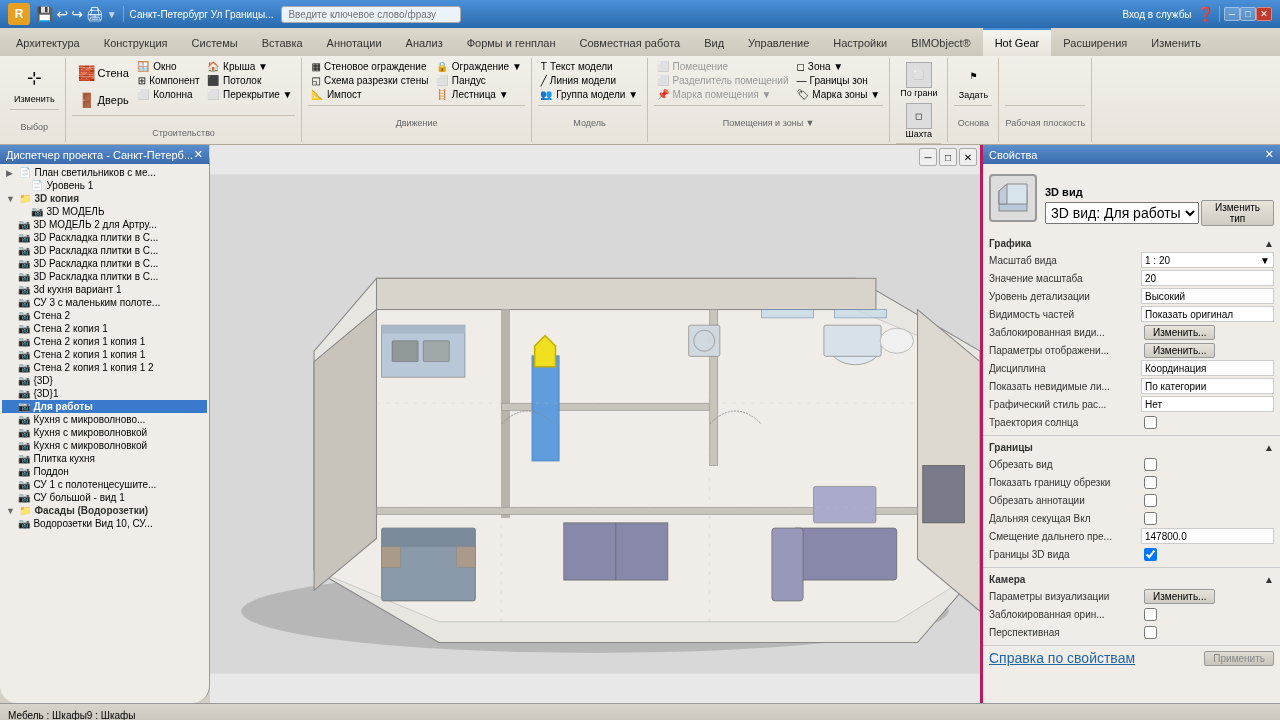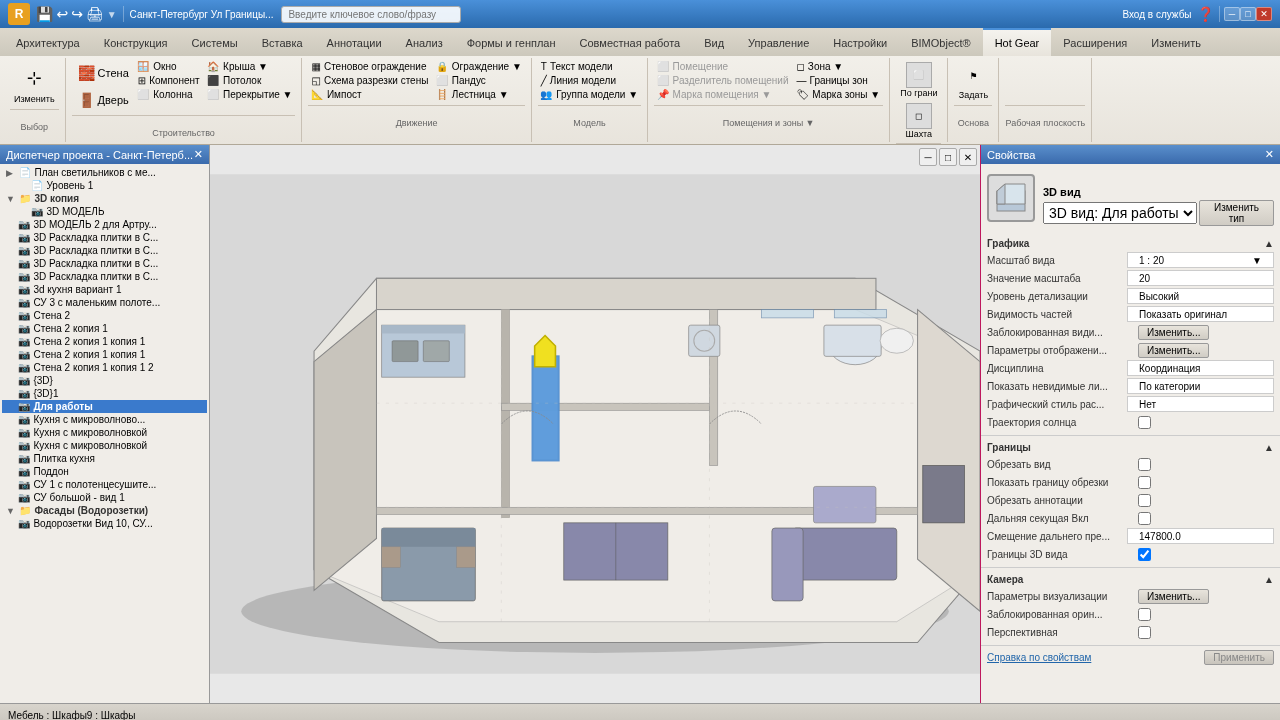--- a/index.html
+++ b/index.html
@@ -138,20 +138,21 @@
       height: calc(720px - 28px - 110px - 24px);
     }
 
     
     #left-panel {
       width: 210px;
       background: #f0ede8;
       border-right: 1px solid #999;
       display: flex;
       flex-direction: column;
+      border-radius: 17px;
     }
     #left-panel-header {
       background: linear-gradient(to bottom, #5a8fcc, #3a6aac);
       color: white;
       padding: 3px 6px;
       font-size: 11px;
       display: flex;
       align-items: center;
       justify-content: space-between;
     }
@@ -198,21 +199,21 @@
       border-radius: 2px;
       display: flex; align-items: center; justify-content: center;
       cursor: pointer;
       font-size: 10px;
     }
 
     
     #right-panel {
       width: 300px;
       background: #f0ede8;
-      border-left: 1px solid #be185d;
+      border-left: 3px solid #be185d;
       display: flex;
       flex-direction: column;
       font-size: 10px;
     }
     #right-panel-header {
       background: linear-gradient(to bottom, #5a8fcc, #3a6aac);
       color: white;
       padding: 3px 6px;
       font-size: 11px;
       display: flex;
@@ -242,23 +243,23 @@
       color: #333;
       font-size: 10px;
       flex-shrink: 0;
     }
     .prop-value {
       flex: 1;
       color: #000;
       font-size: 10px;
       background: white;
       border: 1px solid #ccc;
-      padding: 0 11px;
+      padding: 0 3px;
       min-height: 16px;
-      display: flex; align-items: center;
+      display: flex; align-items: center; margin-left: 12px;
     }
     .prop-value.has-dropdown {
       display: flex; align-items: center; justify-content: space-between;
     }
     .prop-btn {
       background: linear-gradient(to bottom, #e8e4dc, #d0ccc4);
       border: 1px solid #999;
       padding: 1px 8px;
       font-size: 10px;
       cursor: pointer;
@@ -801,21 +802,21 @@
       </div>
       <div class="prop-row">
         <div class="prop-label">Перспективная</div>
         <div class="prop-value" style="background:transparent;border:none;">
           <input type="checkbox" style="">
         </div>
       </div>
     </div>
 
     <div style="padding:4px 6px;display:flex;align-items:center;justify-content:space-between;">
-      <a href="#" style="font-size:10px;color:#2266aa;">Справка по свойствам</a>
+      <a href="#" style="font-size:14px;color:#2266aa;">Справка по свойствам</a>
       <button class="prop-btn" style="background:linear-gradient(to bottom,#e0dcd4,#c8c4bc);color:#888;cursor:default;">Применить</button>
     </div>
   </div>
 </div>
 
 <div id="status-bar">
   <span>Мебель : Шкафы9 : Шкафы</span>
 </div>
 
 </body></html>

